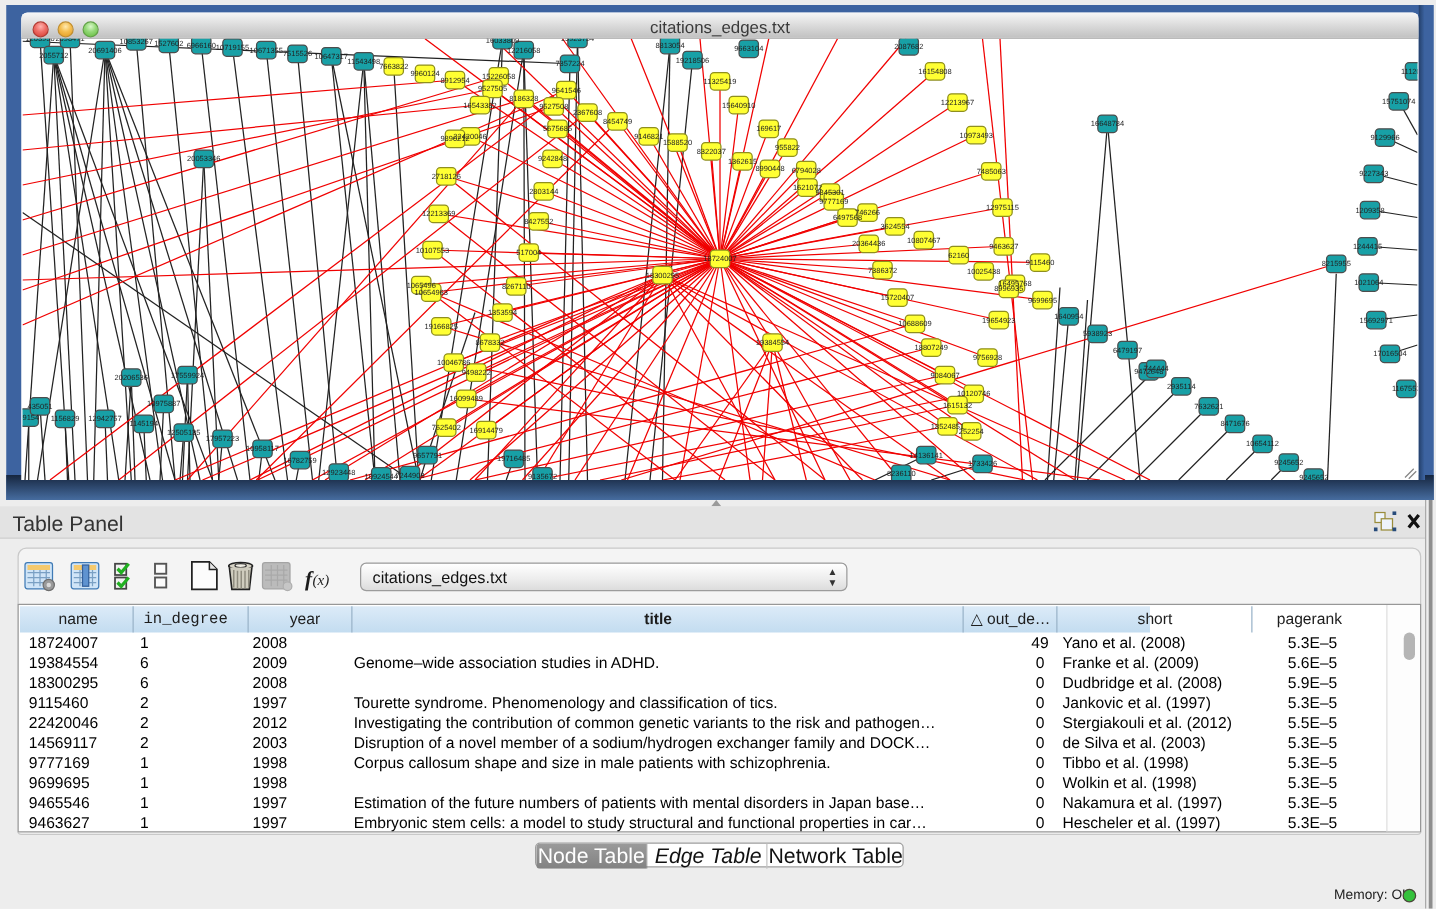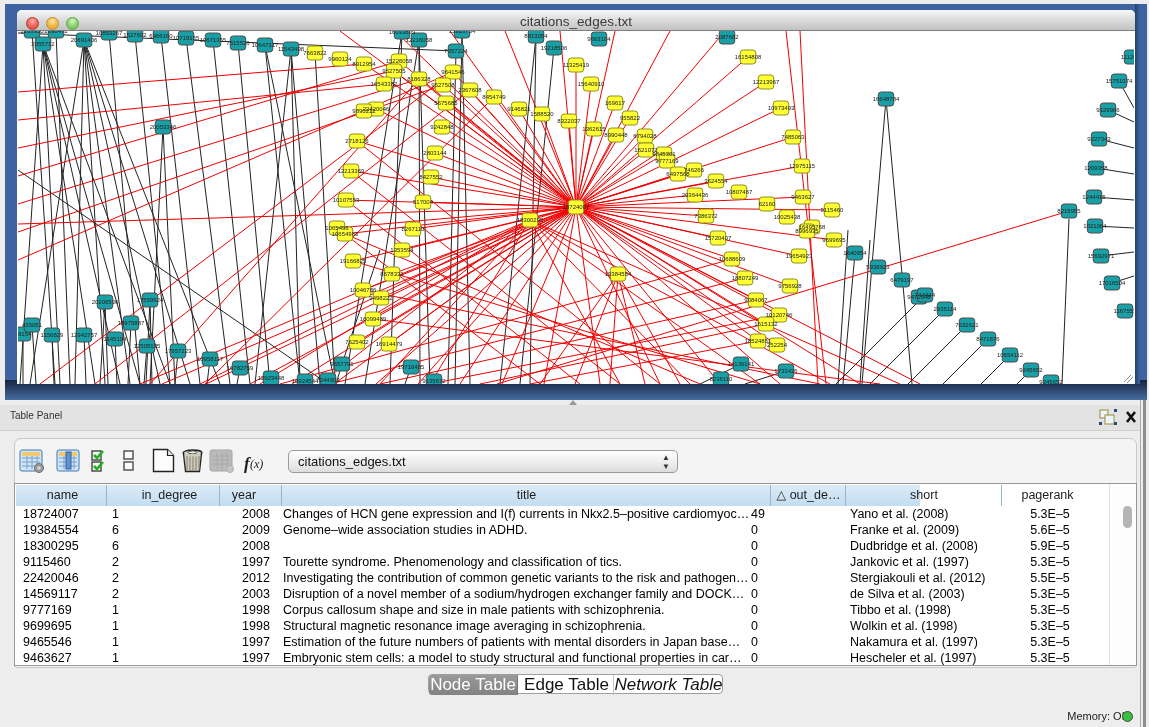--- a/index.html
+++ b/index.html
@@ -12,47 +12,47 @@
 #netwin { position:absolute; left:17px; top:10px; width:1118px; height:374px; border-radius:5px 5px 0 0; background:#fff; }
 #titlebar { position:absolute; left:0; top:0; width:1118px; height:21px; border-radius:5px 5px 0 0;
   background:linear-gradient(#f7f7f7,#d9d9d9 55%,#c2c2c2); border-bottom:1px solid #7e7e7e; }
 .tl { position:absolute; top:6.5px; width:13px; height:13px; border-radius:50%; }
 #tlr { left:8.5px; background:radial-gradient(circle at 50% 30%, #ffb2ae, #ee6d66 45%, #d33c30); border:1px solid #b23a32;}
 #tly { left:28.5px; background:radial-gradient(circle at 50% 30%, #ffe9b0, #f4bd4e 45%, #e0991f); border:1px solid #c08d2e;}
 #tlg { left:48.5px; background:radial-gradient(circle at 50% 30%, #d8f7c8, #93d877 45%, #62ba3c); border:1px solid #61a145;}
 #wtitle { position:absolute; top:4px; left:0; width:100%; text-align:center; font-size:13.5px; color:#3a3a3a; }
 
 #panelbar { position:absolute; left:0px; top:405px; width:1144px; height:26px; background:#e3e3e3; border-bottom:1px solid #d0d0d0;}
-#panelbar .t { position:absolute; left:10px; top:5px; font-size:10px; color:#333; }
+#panelbar .t { position:absolute; left:10px; top:5px; font-size:17px; color:#333; }
 #grip { position:absolute; left:569px; top:400px; width:0; height:0; border-left:4px solid transparent; border-right:4px solid transparent; border-bottom:5px solid #9a9a9a; }
 #container { position:absolute; left:14px; top:438px; width:1123px; height:230px; background:#f4f4f4; border:1px solid #c9c9c9; border-radius:7px 7px 3px 3px; }
 
 #toolbar { position:absolute; left:14px; top:444px; width:700px; height:36px; }
 #combo { position:absolute; left:288px; top:450px; width:390px; height:23px; border:1px solid #9b9b9b; border-radius:5px;
    background:linear-gradient(#ffffff,#ececec 60%,#dcdcdc); font-size:13px; color:#111; line-height:21px; padding-left:9px; }
 #combo .arr { position:absolute; right:7px; top:2px; font-size:8px; color:#333; line-height:9px; text-align:center;}
 
 #tablebox { position:absolute; left:14px; top:483px; width:1123px; height:183px; background:#ffffff; border:1px solid #979797; }
 #thead { position:absolute; left:1px; top:1px; height:21px; width:904px; background:linear-gradient(#dcebf8,#c3dcf0);padding-left:42px; }
 .th { position:absolute; top:0; height:21px; border-right:1px solid #9ab4c9; font-size:12.5px; color:#1d1d1d; text-align:center; line-height:21px; }
 #tbody { position:absolute; left:1px; top:22px; width:1076px; font-size:12.5px; color:#000; }
 .tr { position:relative; height:16px; line-height:16px; white-space:nowrap; }
 .tr div { position:absolute; overflow:hidden; }
-.c0 { left:7px; width:92px; } .c1 { left:96px; width:95px; } .c2 { left:202px; width:76px;text-align:center; }
-.c3 { left:267px; width:488px; } .c4 { left:735px; width:70px; } .c5 { left:834px; width:152px; }
+.c0 { left:7px; width:92px; } .c1 { left:96px; width:95px; } .c2 { left:186px; width:76px; }
+.c3 { left:267px; width:488px; } .c4 { left:781px; width:70px;text-align:center; } .c5 { left:834px; width:152px; }
 .c6 { left:992px; width:84px;text-align:center; }
 
 #vscroll { position:absolute; left:1094px; top:0px; width:27px; height:181px; background:#fdfdfd; border-left:1px solid #e0e0e0; }
 #vthumb { position:absolute; left:1108px; top:22px; width:9px; height:22px; background:#b5b5b5; border-radius:5px; }
 
 #tabs { position:absolute; left:428px; top:674px; width:295px; height:20px; border:1px solid #9f9f9f; border-radius:4px; background:#fff; font-size:17px; }
 #tabs .seg { position:absolute; top:0; height:20px; line-height:19px; text-align:center; }
 #seg1 { left:0; width:89px; background:linear-gradient(#9a9a9a,#828282); color:#fff; border-radius:3px 0 0 3px; border-right:1px solid #787878;}
-#seg2 { left:90px; width:95px; color:#111; }
-#seg3 { left:184px; width:110px; color:#111; border-left:1px solid #c4c4c4;font-style:italic; }
+#seg2 { left:90px; width:95px; color:#111;font-style:italic; }
+#seg3 { left:184px; width:110px; color:#111; border-left:1px solid #c4c4c4; }
 
 #statustext { position:absolute; right:20px; top:710px; font-size:11px; color:#222; }
 #statusdot { position:absolute; left:1122px; top:711px; width:11px; height:11px; border-radius:50%; background:#35c23c; border:1px solid #4a4a3a; }
 
 #appright { position:absolute; left:1140px; top:400px; width:9px; height:327px; background:#ededed; border-left:1px solid #aaa; }
 #apprightline { position:absolute; left:1143px; top:400px; width:3px; height:327px; background:#8e8e8e; }
 </style></head>
 <body>
 <div id="stage">
   <div id="desk"></div>
@@ -634,33 +634,32 @@
       <circle cx="20" cy="19" r="3.5" fill="#c4c4c4" stroke="#ababab"></circle>
     </g>
 
     <text x="230" y="25" font-family="Liberation Serif, serif" font-style="italic" font-weight="bold" font-size="17" fill="#1c1c1c">f</text>
     <text x="236" y="24" font-family="Liberation Serif, serif" font-style="italic" font-size="12" fill="#1c1c1c">(x)</text>
   </svg>
   <div id="combo">citations_edges.txt<div class="arr">▲<br>▼</div></div>
   <div id="tablebox">
     <div id="thead">
       <div class="th" style="left:3px;width:88px;">name</div>
-      <div class="th" style="left:104px;width:100px;">in_degree</div>
+      <div class="th" style="left:83px;width:100px;font-family:Liberation Mono, monospace;">in_degree</div>
       <div class="th" style="left:191px;width:75px;">year</div>
-      <div class="th" style="left:267px;width:488px;">title</div>
+      <div class="th" style="left:267px;width:488px;font-weight:bold;">title</div>
       <div class="th" style="left:756px;width:74px;">△ out_de…</div>
       <div class="th" style="left:831px;width:155px;">short</div>
       <div class="th" style="left:987px;width:89px;border-right:none;">pagerank</div>
     </div>
     <div id="tbody">
 <div class="tr">
           <div class="c0">18724007</div>
           <div class="c1">1</div>
           <div class="c2">2008</div>
-          <div class="c3">Changes of HCN gene expression and I(f) currents in Nkx2.5–positive cardiomyoc…</div>
           <div class="c4">49</div>
           <div class="c5">Yano et al. (2008)</div>
           <div class="c6">5.3E–5</div>
         </div>
 <div class="tr">
           <div class="c0">19384554</div>
           <div class="c1">6</div>
           <div class="c2">2009</div>
           <div class="c3">Genome–wide association studies in ADHD.</div>
           <div class="c4">0</div>
@@ -708,21 +707,20 @@
           <div class="c2">1998</div>
           <div class="c3">Corpus callosum shape and size in male patients with schizophrenia.</div>
           <div class="c4">0</div>
           <div class="c5">Tibbo et al. (1998)</div>
           <div class="c6">5.3E–5</div>
         </div>
 <div class="tr">
           <div class="c0">9699695</div>
           <div class="c1">1</div>
           <div class="c2">1998</div>
-          <div class="c3">Structural magnetic resonance image averaging in schizophrenia.</div>
           <div class="c4">0</div>
           <div class="c5">Wolkin et al. (1998)</div>
           <div class="c6">5.3E–5</div>
         </div>
 <div class="tr">
           <div class="c0">9465546</div>
           <div class="c1">1</div>
           <div class="c2">1997</div>
           <div class="c3">Estimation of the future numbers of patients with mental disorders in Japan base…</div>
           <div class="c4">0</div>

